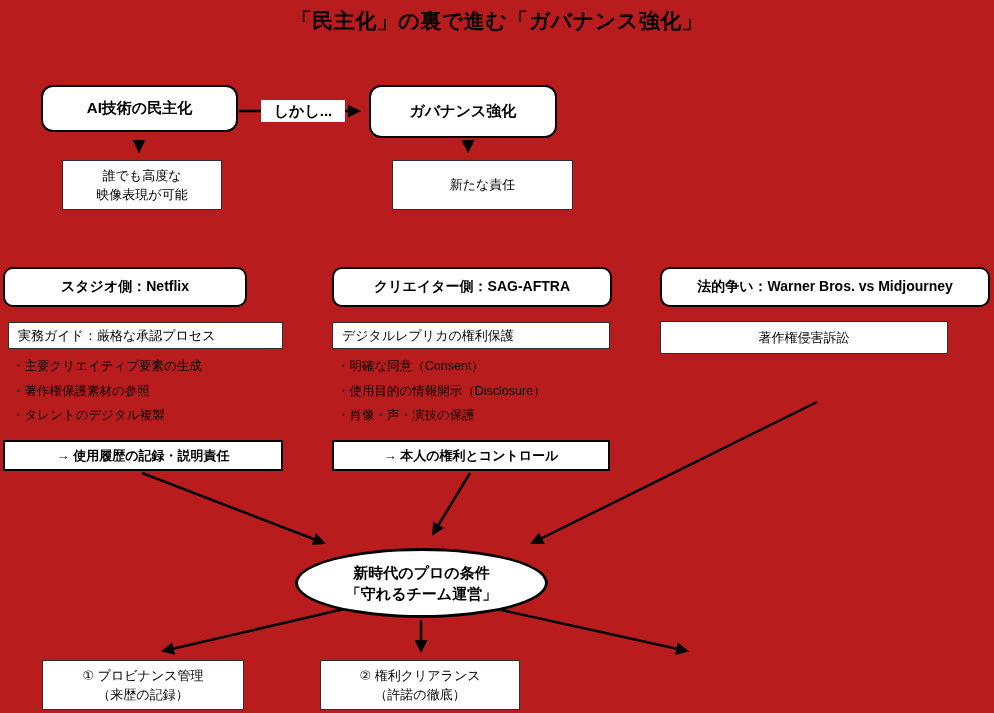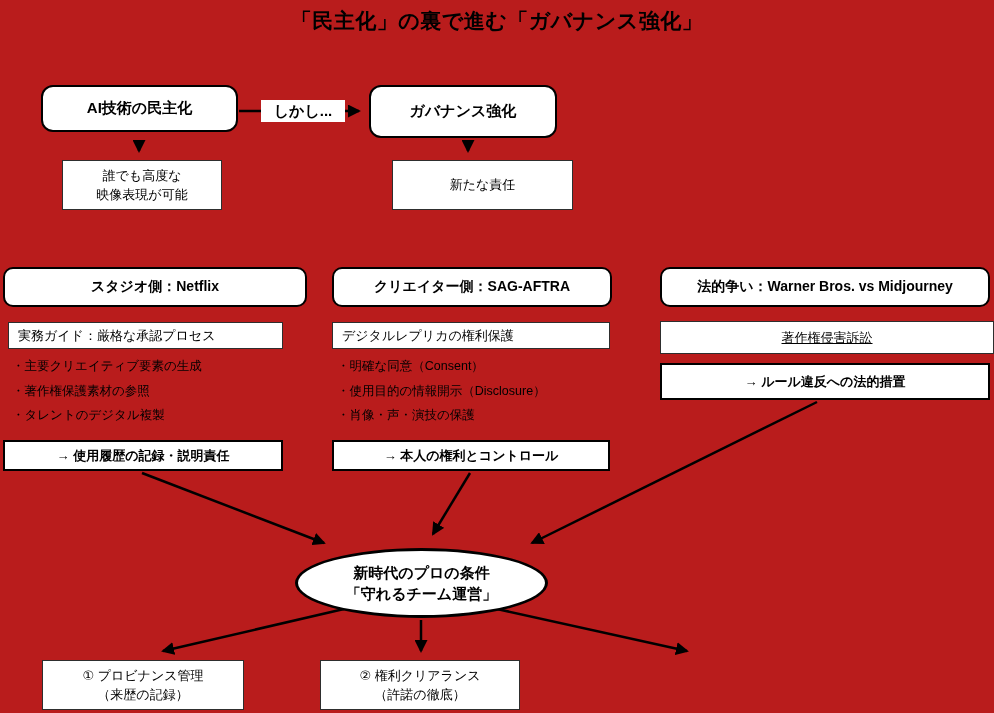--- a/index.html
+++ b/index.html
@@ -63,31 +63,31 @@
   
   .node-ai          { left: 41px;  top: 85px;  width: 197px; height: 47px; font-size: 15px; }
   .node-governance  { left: 369px; top: 85px;  width: 188px; height: 53px; font-size: 15px; }
   .label-however    { left: 261px; top: 100px; width: 84px;  height: 22px; background: #fff;
                       font-weight: bold; font-size: 15px; z-index: 2; }
   .box-anyone       { left: 62px;  top: 160px; width: 160px; height: 50px; font-size: 13px; line-height: 1.5; }
   .box-responsibility{ left: 392px; top: 160px; width: 181px; height: 50px; font-size: 13px; }
 
   
   .col-header { height: 40px; top: 267px; font-size: 14px; border-radius: 10px; }
-  .col1-header { left: 3px;   width: 304px; }
+  .col1-header { left: 3px;   width: 244px; }
   .col2-header { left: 332px; width: 280px; }
   .col3-header { left: 660px; width: 330px; }
 
   .subhead {
     font-size: 13px;
     display: flex; align-items: center;
   }
   .col1-sub { left: 8px;   top: 322px; width: 275px; height: 27px; padding-left: 9px; }
   .col2-sub { left: 332px; top: 322px; width: 278px; height: 27px; padding-left: 9px; }
-  .col3-sub { left: 660px; top: 321px; width: 334px; height: 33px; justify-content: center; text-decoration: underline; }
+  .col3-sub { left: 660px; top: 321px; width: 288px; height: 33px; justify-content: center; }
 
   .bullet { font-size: 12.5px; height: 17px; display: flex; align-items: center; white-space: nowrap; }
   .col1-bullet { left: 12px; width: 270px; }
   .col2-bullet { left: 337px; width: 272px; }
   .bullet-row1 { top: 358px; }
   .bullet-row2 { top: 383px; }
   .bullet-row3 { top: 407px; }
 
   .conclusion { font-size: 13px; }
   .col1-conc { left: 3px;   top: 440px; width: 280px; height: 31px; }
@@ -155,21 +155,20 @@
 
   <div class="abs node flexc rounded-bold col-header col2-header">クリエイター側：SAG-AFTRA</div>
   <div class="abs node thin-box subhead col2-sub">デジタルレプリカの権利保護</div>
   <div class="abs node bullet col2-bullet bullet-row1">・明確な同意（Consent）</div>
   <div class="abs node bullet col2-bullet bullet-row2">・使用目的の情報開示（Disclosure）</div>
   <div class="abs node bullet col2-bullet bullet-row3">・肖像・声・演技の保護</div>
   <div class="abs node flexc bold-box conclusion col2-conc">→ 本人の権利とコントロール</div>
 
   <div class="abs node flexc rounded-bold col-header col3-header">法的争い：Warner Bros. vs Midjourney</div>
   <div class="abs node thin-box subhead col3-sub">著作権侵害訴訟</div>
-  <div class="abs node flexc bold-box conclusion col3-conc">→ ルール違反への法的措置</div>
 
   <div class="abs node flexcol ellipse center-ellipse">
     <span>新時代のプロの条件</span>
     <span>「守れるチーム運営」</span>
   </div>
 
   <div class="abs node flexcol thin-box outcome outcome-1">
     <span>① プロビナンス管理</span>
     <span>（来歴の記録）</span>
   </div>

